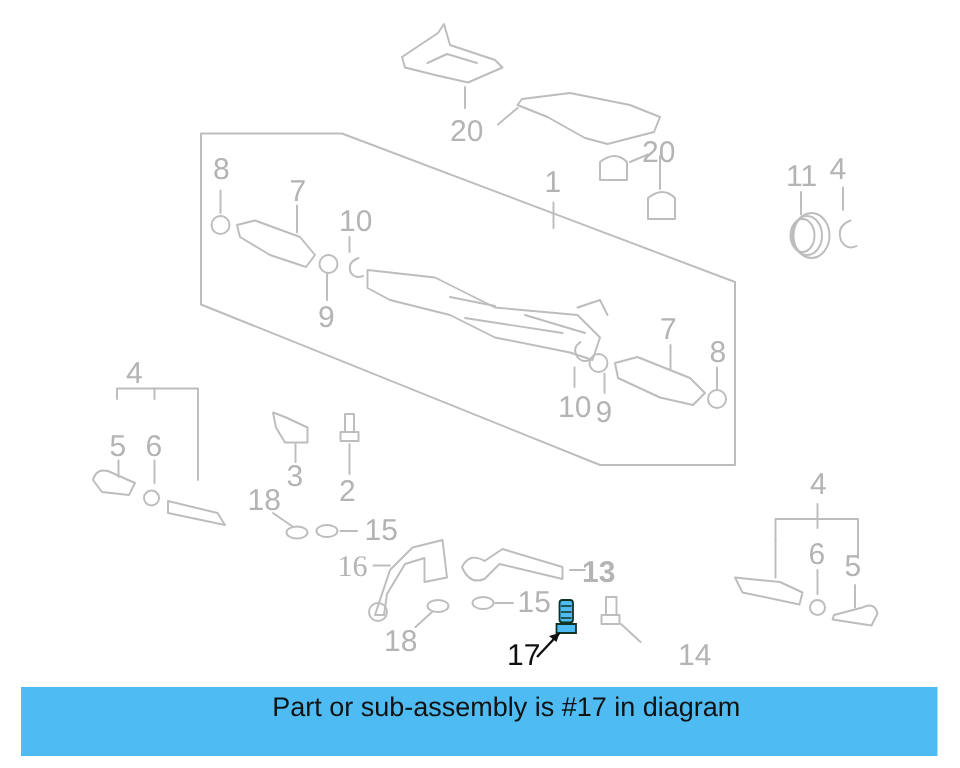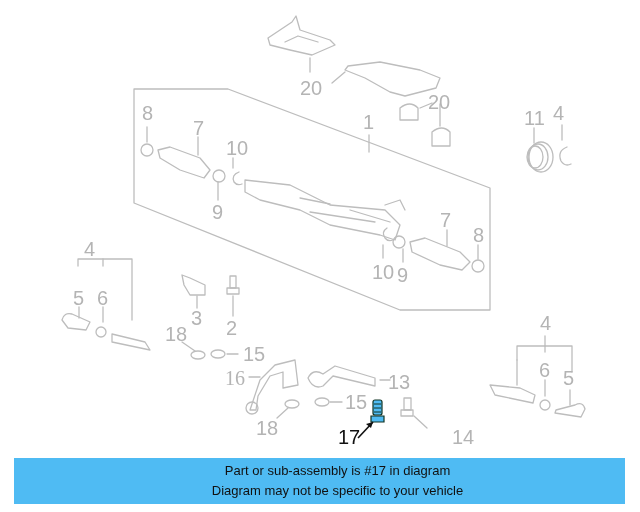--- a/index.html
+++ b/index.html
@@ -1,20 +1,20 @@
 <!DOCTYPE html>
 <html><head>
 <meta charset="utf-8">
 <style>
   html, body { margin:0; padding:0; background:#ffffff; }
   body { width:640px; height:512px; position:relative; overflow:hidden; font-family:"Liberation Sans", sans-serif; }
   #diagram { position:absolute; left:0; top:0; width:640px; height:512px; }
   .lbl { position:absolute; color:#b4b4b4; font-size:20px; line-height:20px; font-family:"Liberation Sans", sans-serif; }
   .lbl.hi { color:#111111; }
-  #banner { position:absolute; left:14px; top:458px; width:611px; height:46px; background:#4fbbf3; text-align:center; color:#111; font-size:13px; line-height:20px; padding-top:3px; box-sizing:border-box;padding-left:36px; }
+  #banner { position:absolute; left:14px; top:458px; width:611px; height:46px; background:#4fbbf3; text-align:center; color:#111; font-size:18px; line-height:20px; padding-top:3px; box-sizing:border-box;padding-left:36px; }
   #banner div { white-space:nowrap; }
 </style>
 </head>
 <body>
 
 <div id="diagram">
   <svg width="640" height="512" viewBox="0 0 640 512">
     <g fill="none" stroke="#bdbdbd" stroke-width="1.3" stroke-linejoin="round" stroke-linecap="round">
 
       <path d="M134,89 L228,89 L490,188 L490,310 L400,310 L134,203 Z"></path>
@@ -132,26 +132,25 @@
   <span class="lbl" style="left:372px;top:262px;">10</span>
   <span class="lbl" style="left:397px;top:265px;">9</span>
   <span class="lbl" style="left:84px;top:239px;">4</span>
   <span class="lbl" style="left:73px;top:288px;">5</span>
   <span class="lbl" style="left:97px;top:288px;">6</span>
   <span class="lbl" style="left:191px;top:308px;">3</span>
   <span class="lbl" style="left:226px;top:318px;">2</span>
   <span class="lbl" style="left:165px;top:324px;">18</span>
   <span class="lbl" style="left:243px;top:344px;">15</span>
   <span class="lbl" style="left:225px;top:368px;font-family:Liberation Serif, serif;">16</span>
-  <span class="lbl" style="left:388px;top:372px;">13</span>
+  <span class="lbl" style="left:388px;top:372px;font-weight:bold;">13</span>
   <span class="lbl" style="left:345px;top:392px;">15</span>
   <span class="lbl" style="left:256px;top:418px;">18</span>
   <span class="lbl hi" style="left:338px;top:427px;text-align:right;">17</span>
   <span class="lbl" style="left:452px;top:427px;">14</span>
   <span class="lbl" style="left:540px;top:313px;">4</span>
   <span class="lbl" style="left:539px;top:360px;">6</span>
   <span class="lbl" style="left:563px;top:368px;">5</span>
 </div>
 
 <div id="banner">
   <div>Part or sub-assembly is #17 in diagram</div>
-  <div>Diagram may not be specific to your vehicle</div>
 </div>
 
 </body></html>

